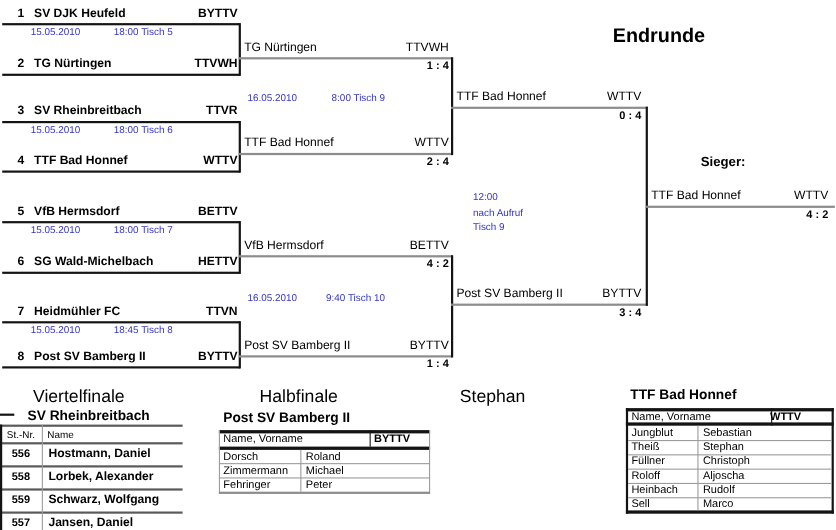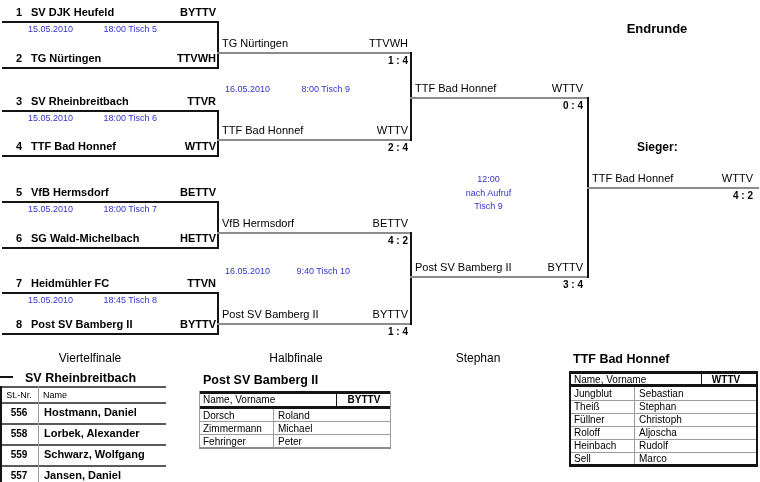--- a/index.html
+++ b/index.html
@@ -14,24 +14,24 @@
   .t  { position:absolute; white-space:nowrap; line-height:1.15; }
   .flex { display:flex; align-items:baseline; }
   .qfteam { font-size:11px; font-weight:bold; }
   .seed { display:inline-block; width:12px; text-align:right; margin-right:9px; }
   .nm { }
   .as { margin-left:auto; }
   .entry { font-size:11px; }
   .score { font-size:10px; font-weight:bold; text-align:right; }
   .sched { font-size:9px; color:#3333cc; }
   .sched.flex { justify-content:space-between; }
-  .right { text-align:center; }
-  .big { font-size:13px; font-weight:bold; text-align:center; }
+  .right { text-align:left; }
+  .big { font-size:18px; font-weight:bold; text-align:left; }
   .sieger { font-size:12px; font-weight:bold; }
-  .rlabel { font-size:12px; text-align:center; }
+  .rlabel { font-size:16px; text-align:left; }
   .ttitle { font-size:12.5px; font-weight:bold; }
   .th { font-size:9px; }
   .th10 { font-size:10px; }
   .thb { font-size:10px; font-weight:bold; }
   .c10 { font-size:10px; }
   .c11b { font-size:11px; font-weight:bold; }
   .ctr { text-align:center; }
 </style>
 </head>
 <body>

